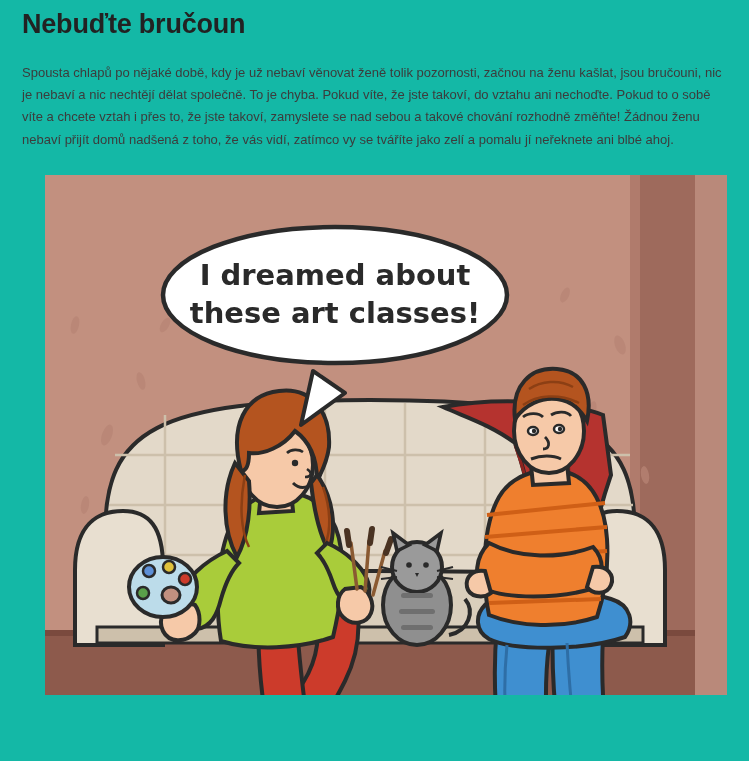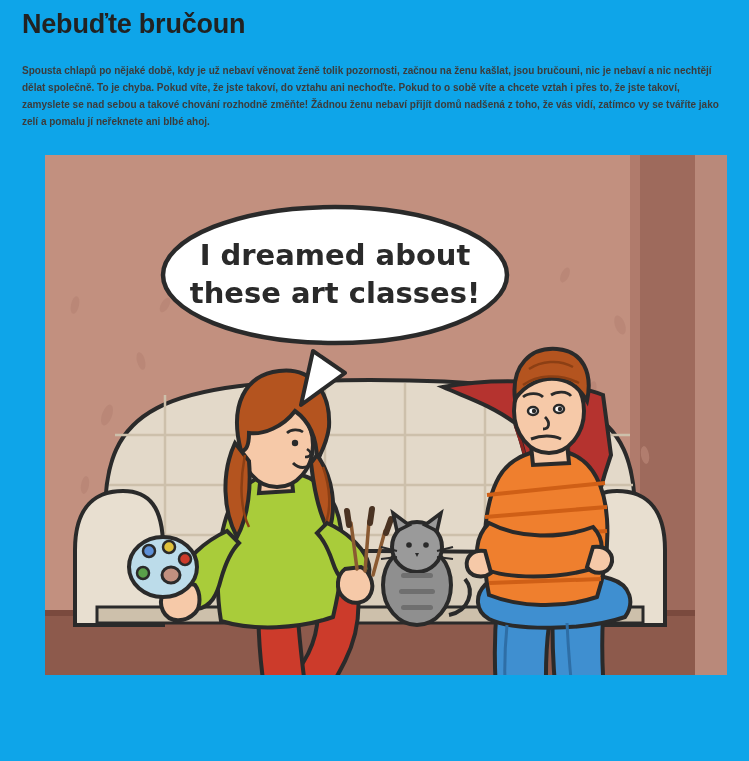--- a/index.html
+++ b/index.html
@@ -11,42 +11,41 @@
     overflow: hidden;
   }
   body {
     font-family: "Liberation Sans", sans-serif;
     color: #333333;
   }
   .page {
     width: 749px;
     height: 761px;
     position: relative;
-    background: #0ea5e9;
+    background: #14b8a6;
     box-sizing: border-box;
     padding: 0 22px;
   }
   .article-title {
     margin: 0;
     padding-top: 8px;
     font-size: 27px;
     font-weight: bold;
     color: #222222;
     letter-spacing: -0.2px;
     line-height: 1.25;
   }
   .article-body {
     margin: 0;
     padding-top: 20px;
-    font-size: 10px;
+    font-size: 13px;
     line-height: 1.72;
     color: #3c3c3c;
     text-align: left;
     max-width: 708px;
-    font-weight: bold;
   }
   .figure {
     margin: 24px 0 0 23px;
     width: 682px;
     height: 520px;
     overflow: hidden;
     position: relative;
     background: #b9897a;
   }
   .comic {

